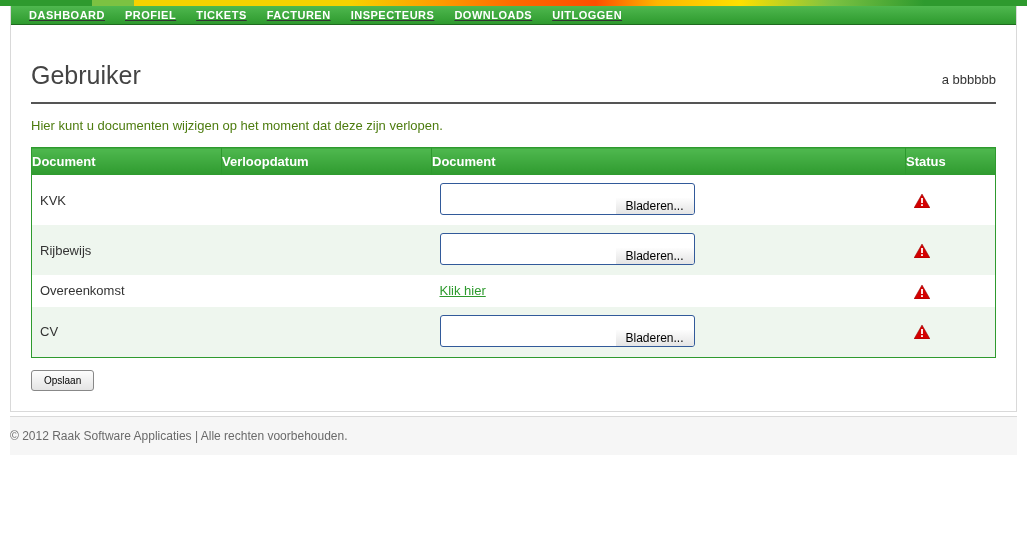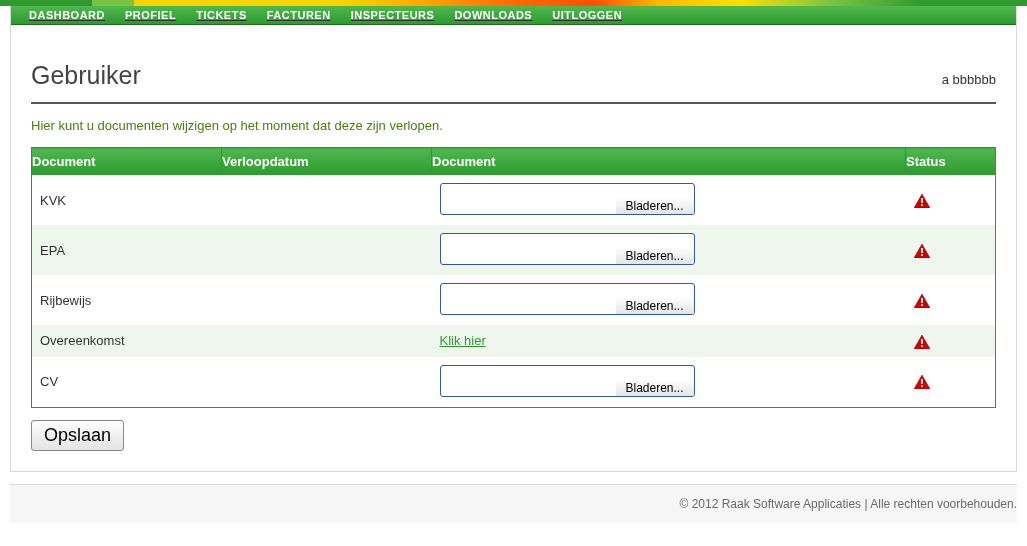--- a/index.html
+++ b/index.html
@@ -137,35 +137,35 @@
     color: #000;
   }
   .link-green {
     color: #2e9a2e;
     text-decoration: underline;
     cursor: pointer;
   }
   .warn-icon svg { vertical-align: middle; }
   .save-btn {
     margin-top: 12px;
-    font-size: 18px;
+    font-size: 10px;
     padding: 4px 12px;
     background: linear-gradient(#fdfdfd, #e4e4e4);
     border: 1px solid #888;
     border-radius: 3px;
     cursor: pointer;
   }
   .footer {
     border-top: 1px solid #d9d9d9;
     background: #f6f6f6;
-    text-align: right;
+    text-align: left;
     padding: 12px 0;
     color: #6a6a6a;
     font-size: 12px;
-    margin: 12px 10px;
+    margin: 4px 10px;
   }
 </style>
 </head>
 <body>
 
 <div class="page-wrap">
   <div class="color-strip"></div>
   <div class="shell">
     <div class="nav">
       <div class="nav-item">DASHBOARD</div>
@@ -202,68 +202,55 @@
                   <span class="file-field"></span>
                   <button class="file-btn">Bladeren...</button>
                 </span></td>
               <td><span class="warn-icon"><svg width="16" height="14" viewBox="0 0 16 14">
                     <polygon points="8,0 16,14 0,14" fill="#d40000" stroke="#8a0000" stroke-width="0.5"></polygon>
                     <rect x="7.1" y="4" width="1.8" height="5" fill="#fff"></rect>
                     <rect x="7.1" y="10.2" width="1.8" height="1.8" fill="#fff"></rect>
                   </svg></span></td>
             </tr>
             <tr>
-              <td>EPA</td>
+              <td>Rijbewijs</td>
               <td></td>
               <td><span class="file-picker">
                   <span class="file-field"></span>
                   <button class="file-btn">Bladeren...</button>
                 </span></td>
               <td><span class="warn-icon"><svg width="16" height="14" viewBox="0 0 16 14">
                     <polygon points="8,0 16,14 0,14" fill="#d40000" stroke="#8a0000" stroke-width="0.5"></polygon>
                     <rect x="7.1" y="4" width="1.8" height="5" fill="#fff"></rect>
                     <rect x="7.1" y="10.2" width="1.8" height="1.8" fill="#fff"></rect>
                   </svg></span></td>
             </tr>
             <tr>
-              <td>Rijbewijs</td>
+              <td>Overeenkomst</td>
+              <td></td>
+              <td><a class="link-green">Klik hier</a></td>
+              <td><span class="warn-icon"><svg width="16" height="14" viewBox="0 0 16 14">
+                    <polygon points="8,0 16,14 0,14" fill="#d40000" stroke="#8a0000" stroke-width="0.5"></polygon>
+                    <rect x="7.1" y="4" width="1.8" height="5" fill="#fff"></rect>
+                    <rect x="7.1" y="10.2" width="1.8" height="1.8" fill="#fff"></rect>
+                  </svg></span></td>
+            </tr>
+            <tr>
+              <td>CV</td>
               <td></td>
               <td><span class="file-picker">
                   <span class="file-field"></span>
                   <button class="file-btn">Bladeren...</button>
                 </span></td>
               <td><span class="warn-icon"><svg width="16" height="14" viewBox="0 0 16 14">
                     <polygon points="8,0 16,14 0,14" fill="#d40000" stroke="#8a0000" stroke-width="0.5"></polygon>
                     <rect x="7.1" y="4" width="1.8" height="5" fill="#fff"></rect>
                     <rect x="7.1" y="10.2" width="1.8" height="1.8" fill="#fff"></rect>
                   </svg></span></td>
             </tr>
-            <tr>
-              <td>Overeenkomst</td>
-              <td></td>
-              <td><a class="link-green">Klik hier</a></td>
-              <td><span class="warn-icon"><svg width="16" height="14" viewBox="0 0 16 14">
-                    <polygon points="8,0 16,14 0,14" fill="#d40000" stroke="#8a0000" stroke-width="0.5"></polygon>
-                    <rect x="7.1" y="4" width="1.8" height="5" fill="#fff"></rect>
-                    <rect x="7.1" y="10.2" width="1.8" height="1.8" fill="#fff"></rect>
-                  </svg></span></td>
-            </tr>
-            <tr>
-              <td>CV</td>
-              <td></td>
-              <td><span class="file-picker">
-                  <span class="file-field"></span>
-                  <button class="file-btn">Bladeren...</button>
-                </span></td>
-              <td><span class="warn-icon"><svg width="16" height="14" viewBox="0 0 16 14">
-                    <polygon points="8,0 16,14 0,14" fill="#d40000" stroke="#8a0000" stroke-width="0.5"></polygon>
-                    <rect x="7.1" y="4" width="1.8" height="5" fill="#fff"></rect>
-                    <rect x="7.1" y="10.2" width="1.8" height="1.8" fill="#fff"></rect>
-                  </svg></span></td>
-            </tr>
           </tbody>
       </table>
 
       <button class="save-btn">Opslaan</button>
     </div>
   </div>
 
   <div class="footer">© 2012 Raak Software Applicaties | Alle rechten voorbehouden.</div>
 </div>
 

